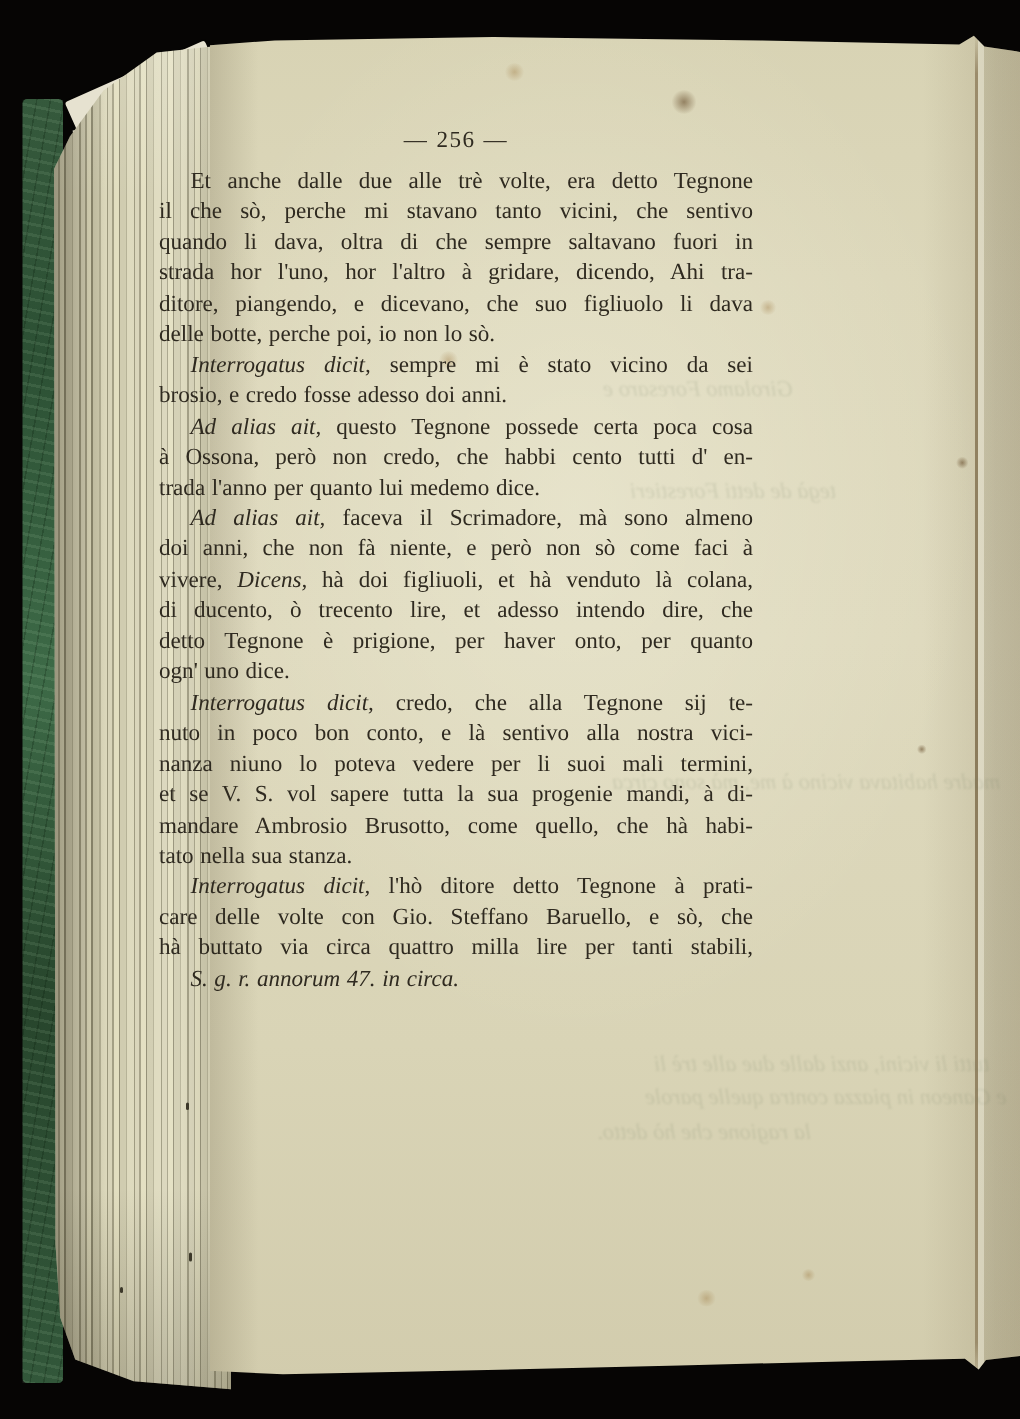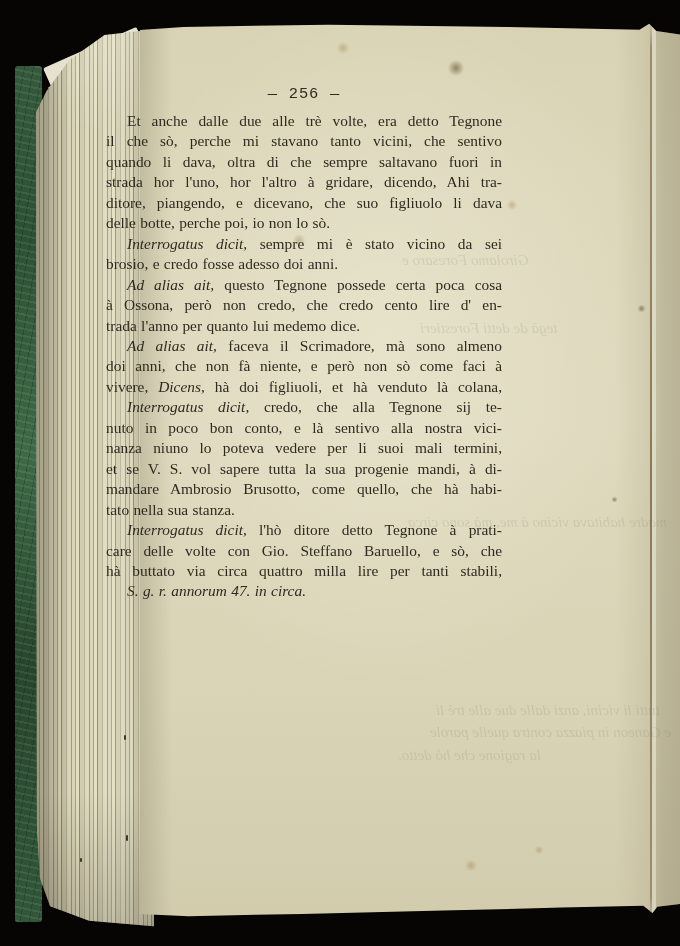--- a/index.html
+++ b/index.html
@@ -53,21 +53,21 @@
     background:radial-gradient(circle,rgba(150,110,50,.35),rgba(150,110,50,0) 70%);}
   .fox.dark{background:radial-gradient(circle,rgba(90,62,28,.55),rgba(90,62,28,0) 65%);}
 
   
   .ghost{position:absolute;transform:scaleX(-1);color:#6e7a5f;opacity:.17;filter:blur(.6px);
     font:italic 15px "Liberation Serif","DejaVu Serif",serif;white-space:nowrap;}
 
   
   .text-column{position:absolute;left:106px;top:84px;width:396px;color:#2f2a20;
     font-size:15.4px;line-height:20.45px;word-spacing:.5px;}
-  .pgnum{text-align:center;letter-spacing:1px;margin-bottom:7px;line-height:20px;font-family:Liberation Mono, monospace;}
+  .pgnum{text-align:center;letter-spacing:1px;margin-bottom:7px;line-height:20px;}
   .para{margin:0;}
   .line{text-align:justify;text-align-last:justify;text-justify:inter-word;overflow:hidden;}
   .line.last{text-align-last:left;}
   .line.first{text-indent:21px;}
   .line em{font-style:italic;}
 </style>
 </head>
 <body>
 
 <div id="canvas">
@@ -116,27 +116,30 @@
           <div class="line"><span>strada hor l'uno, hor l'altro à gridare, dicendo, Ahi tra-</span></div>
           <div class="line"><span>ditore, piangendo, e dicevano, che suo figliuolo li dava</span></div>
           <div class="line last"><span>delle botte, perche poi, io non lo sò.</span></div>
         </div>
         <div class="para">
           <div class="line first"><em>Interrogatus dicit,</em><span> sempre mi è stato vicino da sei</span></div>
           <div class="line last"><span>brosio, e credo fosse adesso doi anni.</span></div>
         </div>
         <div class="para">
           <div class="line first"><em>Ad alias ait,</em><span> questo Tegnone possede certa poca cosa</span></div>
-          <div class="line"><span>à Ossona, però non credo, che credo cento lire d' en-</span></div>
+          <div class="line"><span>à Ossona, però non credo, che habbi cento tutti d' en-</span></div>
           <div class="line last"><span>trada l'anno per quanto lui medemo dice.</span></div>
         </div>
         <div class="para">
           <div class="line first"><em>Ad alias ait,</em><span> faceva il Scrimadore, mà sono almeno</span></div>
           <div class="line"><span>doi anni, che non fà niente, e però non sò come faci à</span></div>
           <div class="line"><span>vivere, </span><em>Dicens,</em><span> hà doi figliuoli, et hà venduto là colana,</span></div>
+          <div class="line"><span>di ducento, ò trecento lire, et adesso intendo dire, che</span></div>
+          <div class="line"><span>detto Tegnone è prigione, per haver onto, per quanto</span></div>
+          <div class="line last"><span>ogn' uno dice.</span></div>
         </div>
         <div class="para">
           <div class="line first"><em>Interrogatus dicit,</em><span> credo, che alla Tegnone sij te-</span></div>
           <div class="line"><span>nuto in poco bon conto, e là sentivo alla nostra vici-</span></div>
           <div class="line"><span>nanza niuno lo poteva vedere per li suoi mali termini,</span></div>
           <div class="line"><span>et se V. S. vol sapere tutta la sua progenie mandi, à di-</span></div>
           <div class="line"><span>mandare Ambrosio Brusotto, come quello, che hà habi-</span></div>
           <div class="line last"><span>tato nella sua stanza.</span></div>
         </div>
         <div class="para">

